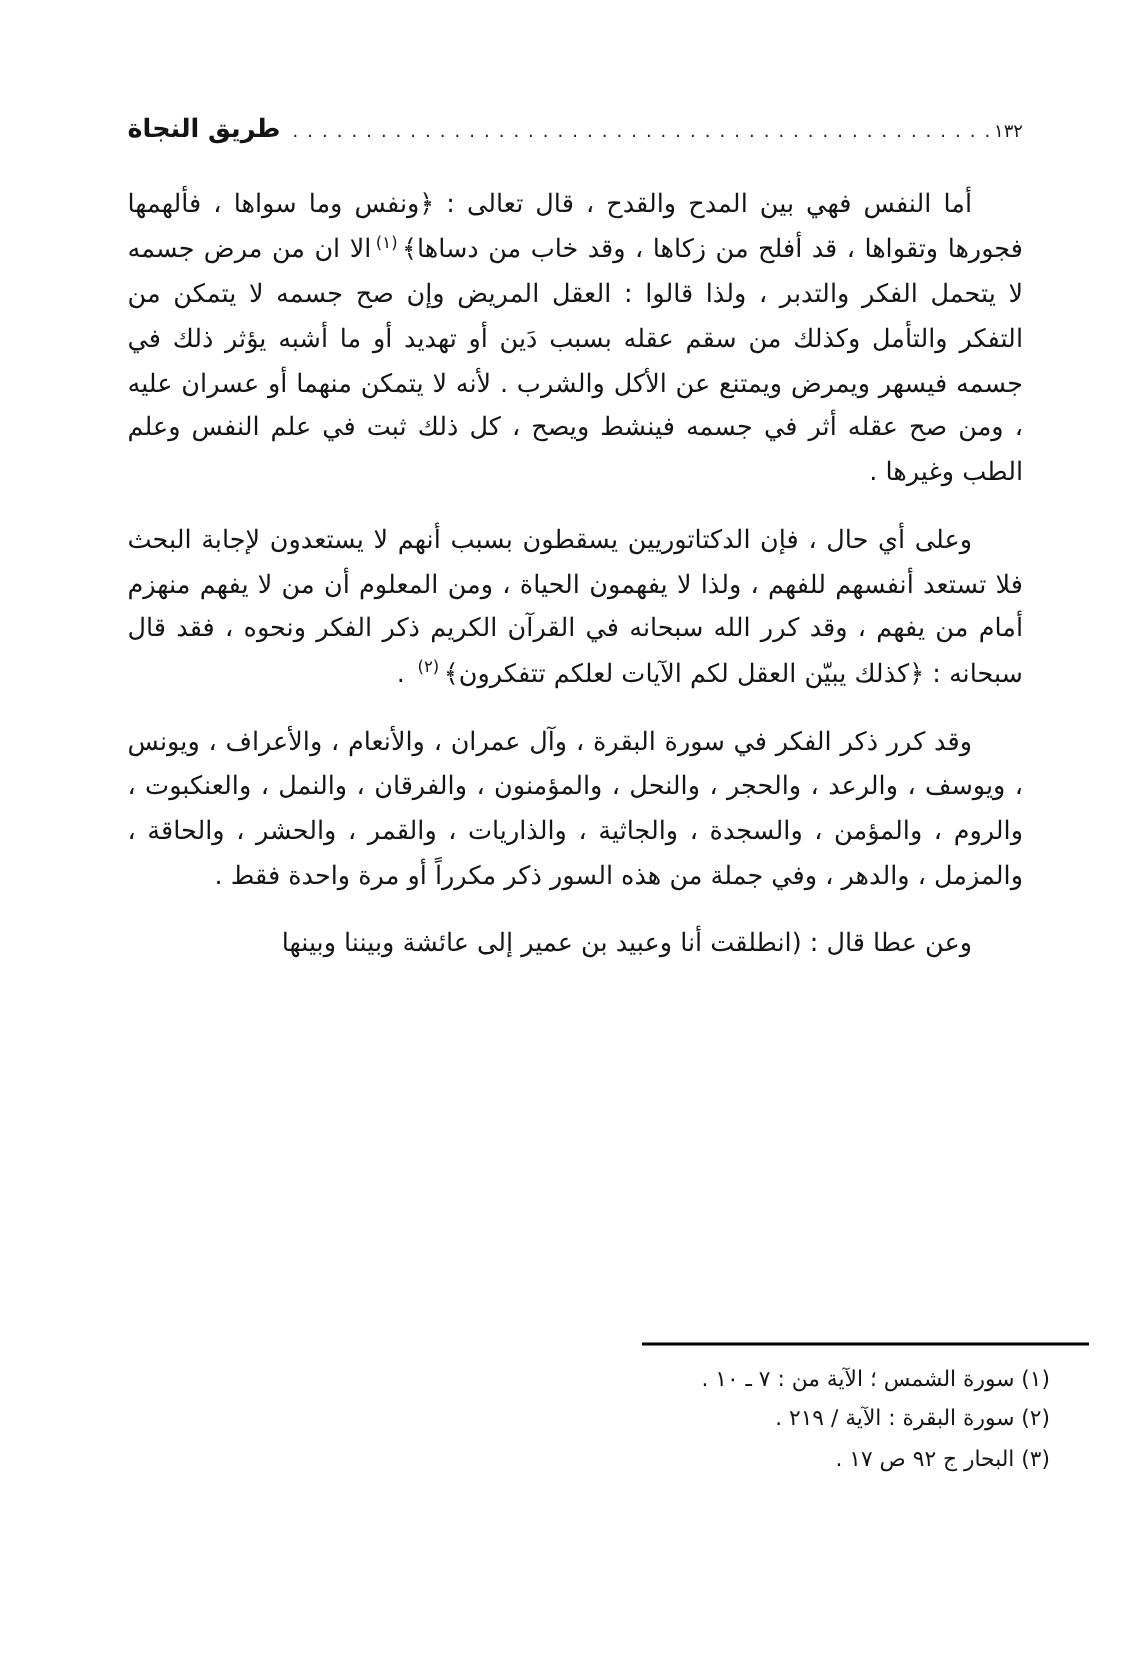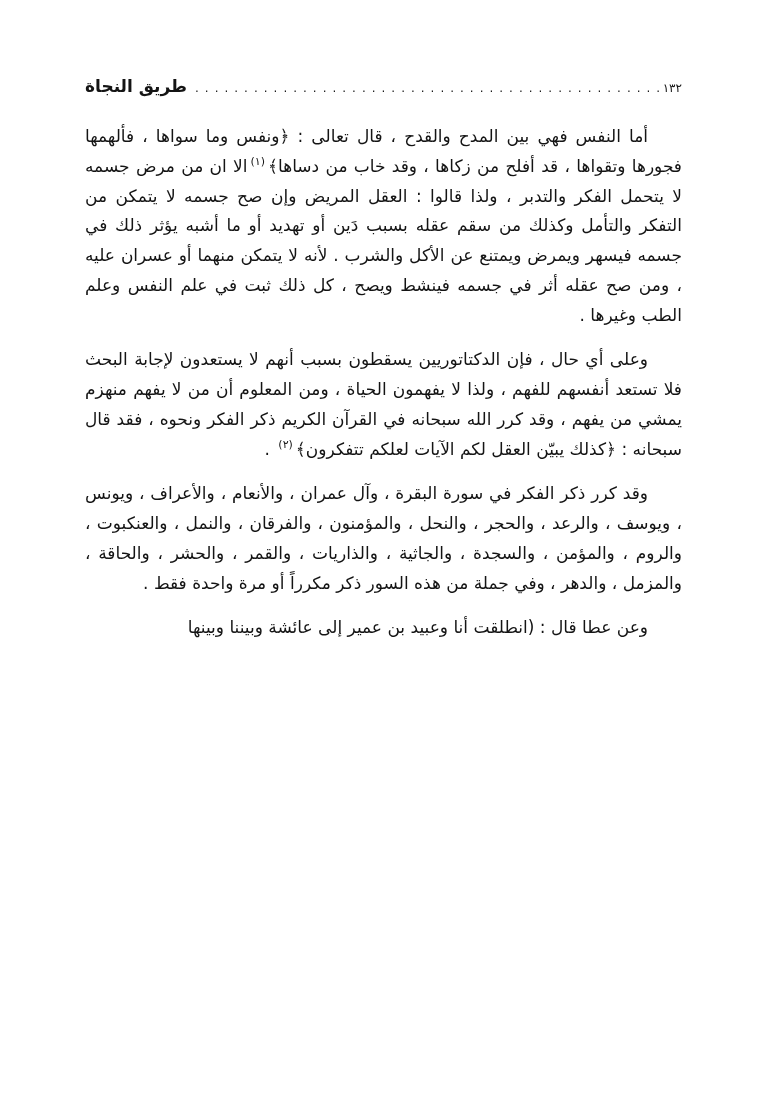--- a/index.html
+++ b/index.html
@@ -68,23 +68,29 @@
     <span class="book-title">طريق النجاة</span>
     <span class="dots">...........................................................................................</span>
     <span class="page-number">١٣٢</span>
   </header>
 
   <main class="body-text">
 
 
     <p class="para"><span>أما النفس فهي بين المدح والقدح ، قال تعالى : </span><span class="verse">﴿ونفس وما سواها ، فألهمها فجورها وتقواها ، قد أفلح من زكاها ، وقد خاب من دساها﴾</span><span class="fnref">(١)</span><span>الا ان من مرض جسمه لا يتحمل الفكر والتدبر ، ولذا قالوا : العقل المريض وإن صح جسمه لا يتمكن من التفكر والتأمل وكذلك من سقم عقله بسبب دَين أو تهديد أو ما أشبه يؤثر ذلك في جسمه فيسهر ويمرض ويمتنع عن الأكل والشرب . لأنه لا يتمكن منهما أو عسران عليه ، ومن صح عقله أثر في جسمه فينشط ويصح ، كل ذلك ثبت في علم النفس وعلم الطب وغيرها .</span></p>
 
-    <p class="para"><span>وعلى أي حال ، فإن الدكتاتوريين يسقطون بسبب أنهم لا يستعدون لإجابة البحث فلا تستعد أنفسهم للفهم ، ولذا لا يفهمون الحياة ، ومن المعلوم أن من لا يفهم منهزم يمشي من يفهم ، وقد كرر الله سبحانه في القرآن الكريم ذكر الفكر ونحوه ، فقد قال سبحانه : </span><span class="verse">﴿كذلك يبيّن العقل لكم الآيات لعلكم تتفكرون﴾</span><span class="fnref">(٢)</span><span> .</span></p>
+    <p class="para"><span>وعلى أي حال ، فإن الدكتاتوريين يسقطون بسبب أنهم لا يستعدون لإجابة البحث فلا تستعد أنفسهم للفهم ، ولذا لا يفهمون الحياة ، ومن المعلوم أن من لا يفهم منهزم أمام من يفهم ، وقد كرر الله سبحانه في القرآن الكريم ذكر الفكر ونحوه ، فقد قال سبحانه : </span><span class="verse">﴿كذلك يبيّن العقل لكم الآيات لعلكم تتفكرون﴾</span><span class="fnref">(٢)</span><span> .</span></p>
 
     <p class="para"><span>وقد كرر ذكر الفكر في سورة البقرة ، وآل عمران ، والأنعام ، والأعراف ، ويونس ، ويوسف ، والرعد ، والحجر ، والنحل ، والمؤمنون ، والفرقان ، والنمل ، والعنكبوت ، والروم ، والمؤمن ، والسجدة ، والجاثية ، والذاريات ، والقمر ، والحشر ، والحاقة ، والمزمل ، والدهر ، وفي جملة من هذه السور ذكر مكرراً أو مرة واحدة فقط .</span></p>
 
 
     <p class="para"><span>وعن عطا قال : (انطلقت أنا وعبيد بن عمير إلى عائشة وبيننا وبينها</span></p>
 
   </main>
 
+  <footer class="page-footer">
+    <div class="footnote-rule"></div>
+    <div class="footnote">(١) سورة الشمس ؛ الآية من : ٧ ـ ١٠ .</div>
+    <div class="footnote">(٢) سورة البقرة : الآية / ٢١٩ .</div>
+    <div class="footnote">(٣) البحار ج ٩٢ ص ١٧ .</div>
+  </footer>
 
 </div>
 
 </body></html>

